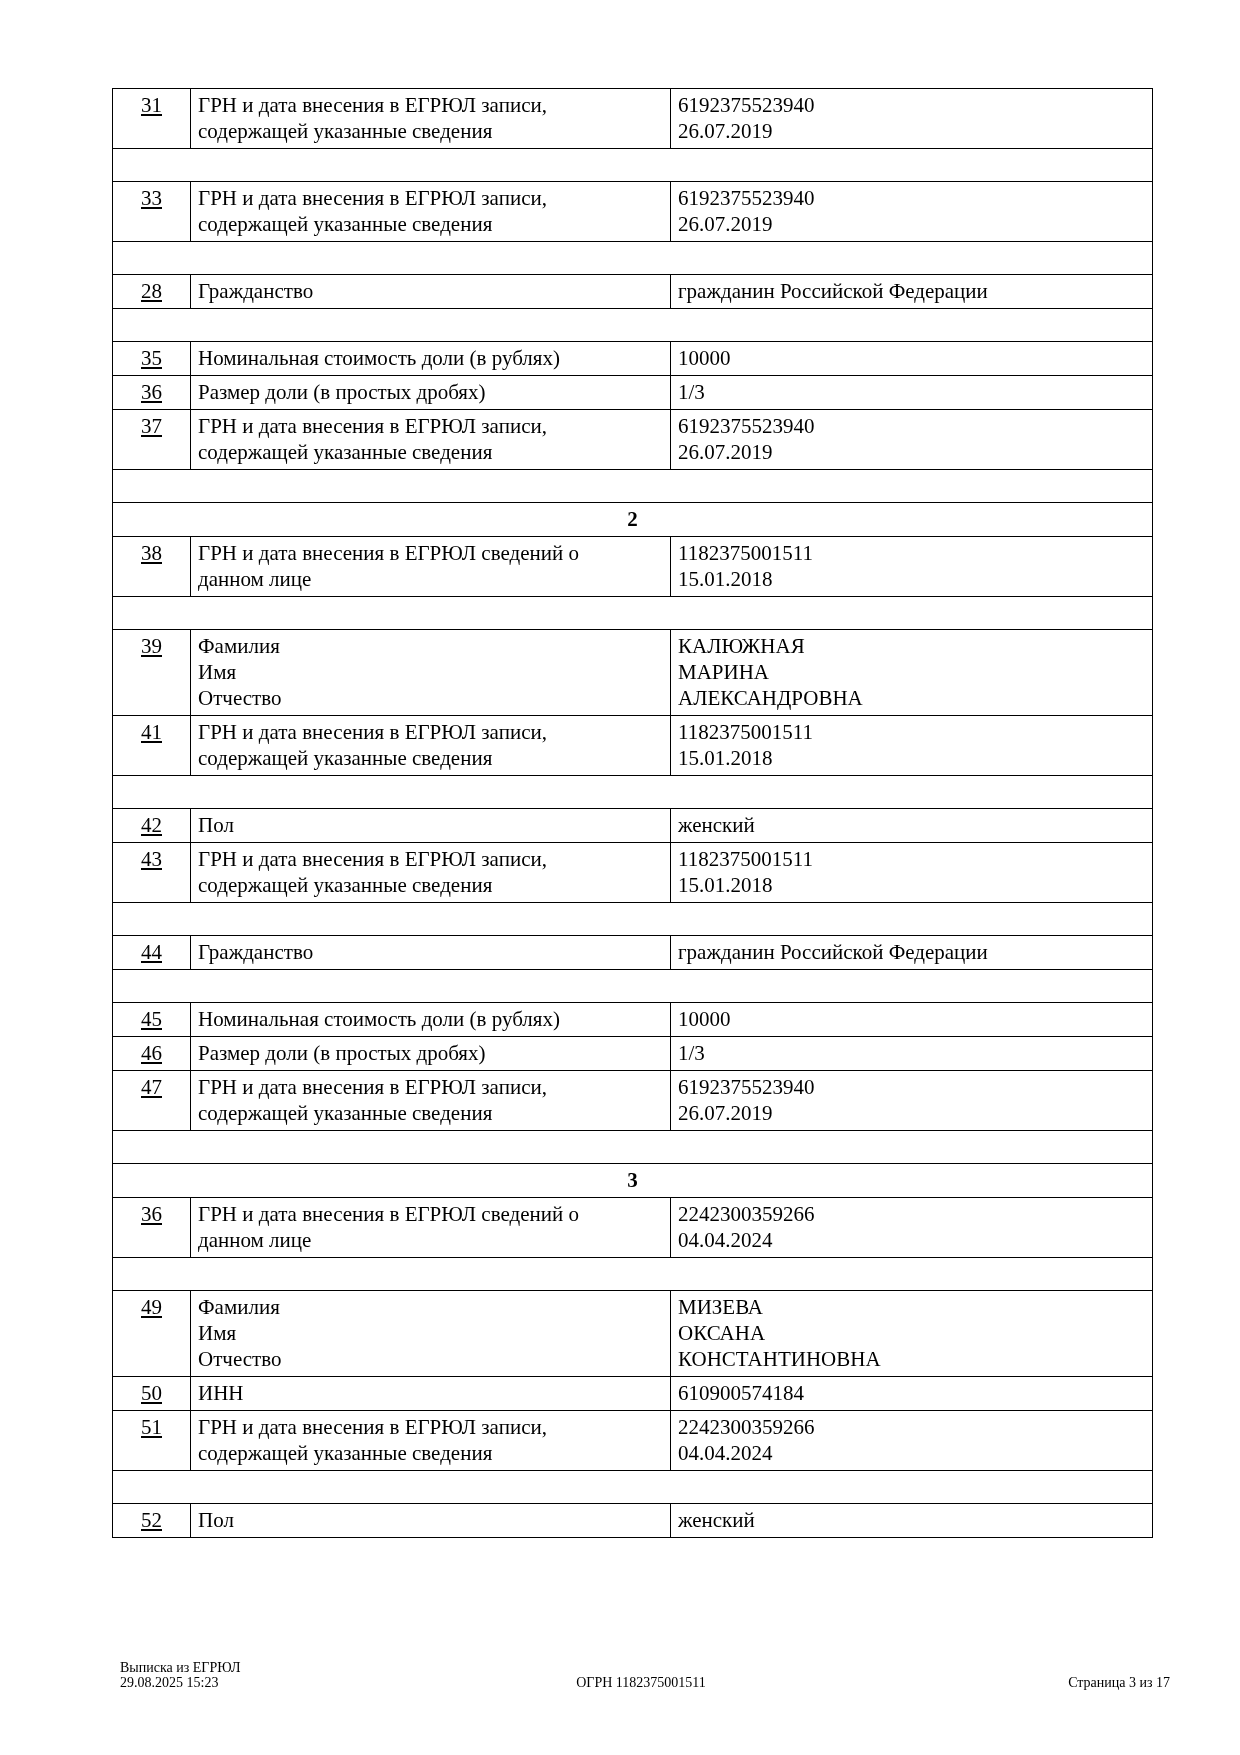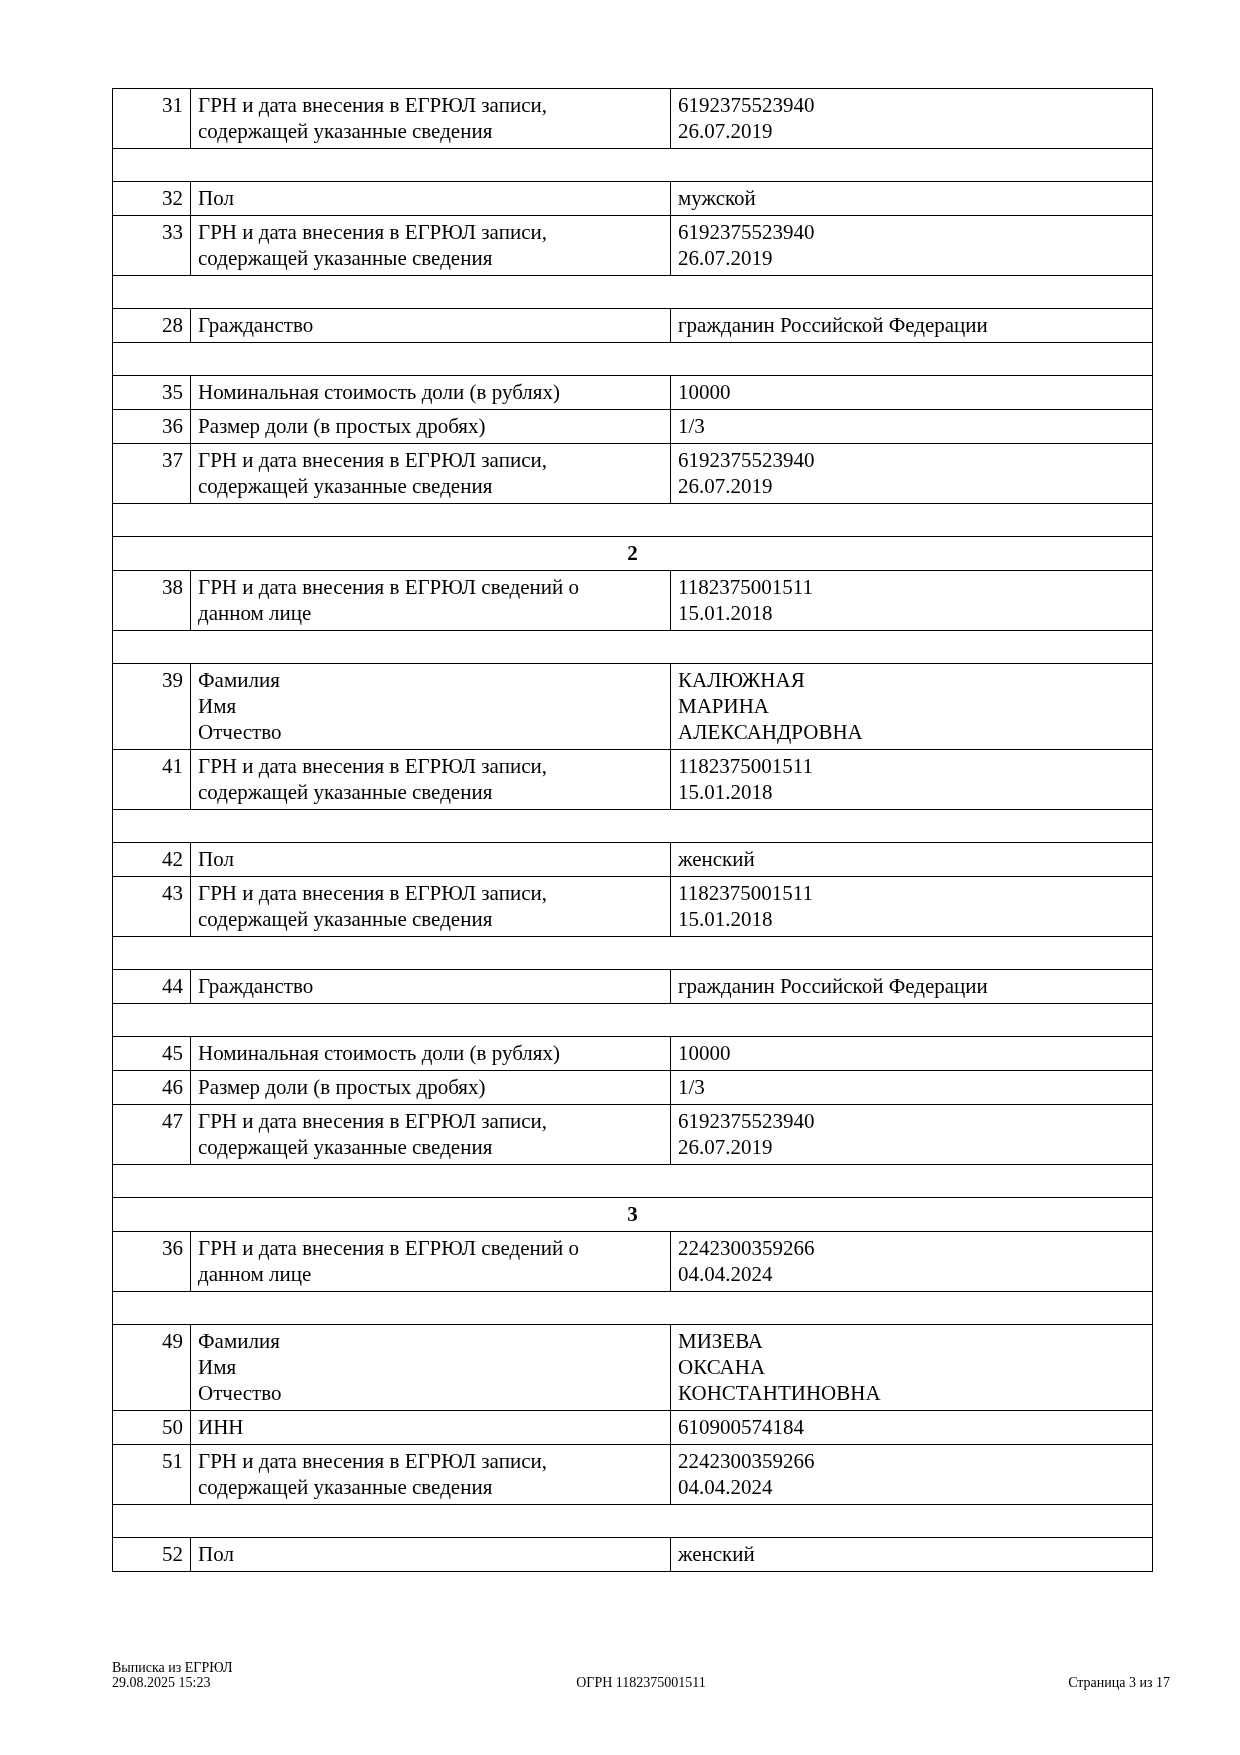--- a/index.html
+++ b/index.html
@@ -30,23 +30,24 @@
   table.registry td {
     border: 1.5px solid #000;
     vertical-align: top;
     font-size: 21px;
     line-height: 26px;
     padding: 3px 7px 4px 7px;
     white-space: pre-line;
     overflow: hidden;
   }
   td.cell-num {
-    text-align: right;
+    text-align: center;
     padding-left: 2px;
     padding-right: 2px;
+    text-decoration: underline;
   }
   tr.row-spacer td {
     height: 33px;
     padding: 0;
   }
   tr.row-section td {
     text-align: center;
     font-weight: bold;
     height: 33px;
   }
@@ -54,21 +55,21 @@
     position: absolute;
     left: 112px;
     top: 1658px;
     width: 1058px;
     height: 33px;
     font-size: 14px;
     line-height: 14.5px;
   }
   .footer .footer-left {
     position: absolute;
-    left: 0;
+    left: 8px;
     bottom: 1px;
   }
   .footer .footer-center {
     position: absolute;
     left: 50%;
     transform: translateX(-50%);
     bottom: 1px;
     text-align: center;
   }
   .footer .footer-right {
@@ -91,25 +92,20 @@
     <tbody>
         <tr class="row-data">
           <td class="cell-num">31</td>
           <td class="cell-label">ГРН и дата внесения в ЕГРЮЛ записи,
 содержащей указанные сведения</td>
           <td class="cell-value">6192375523940
 26.07.2019</td>
         </tr>
         <tr class="row-spacer">
           <td colspan="3"></td>
-        </tr>
-        <tr class="row-data">
-          <td class="cell-num">32</td>
-          <td class="cell-label">Пол</td>
-          <td class="cell-value">мужской</td>
         </tr>
         <tr class="row-data">
           <td class="cell-num">33</td>
           <td class="cell-label">ГРН и дата внесения в ЕГРЮЛ записи,
 содержащей указанные сведения</td>
           <td class="cell-value">6192375523940
 26.07.2019</td>
         </tr>
         <tr class="row-spacer">
           <td colspan="3"></td>

